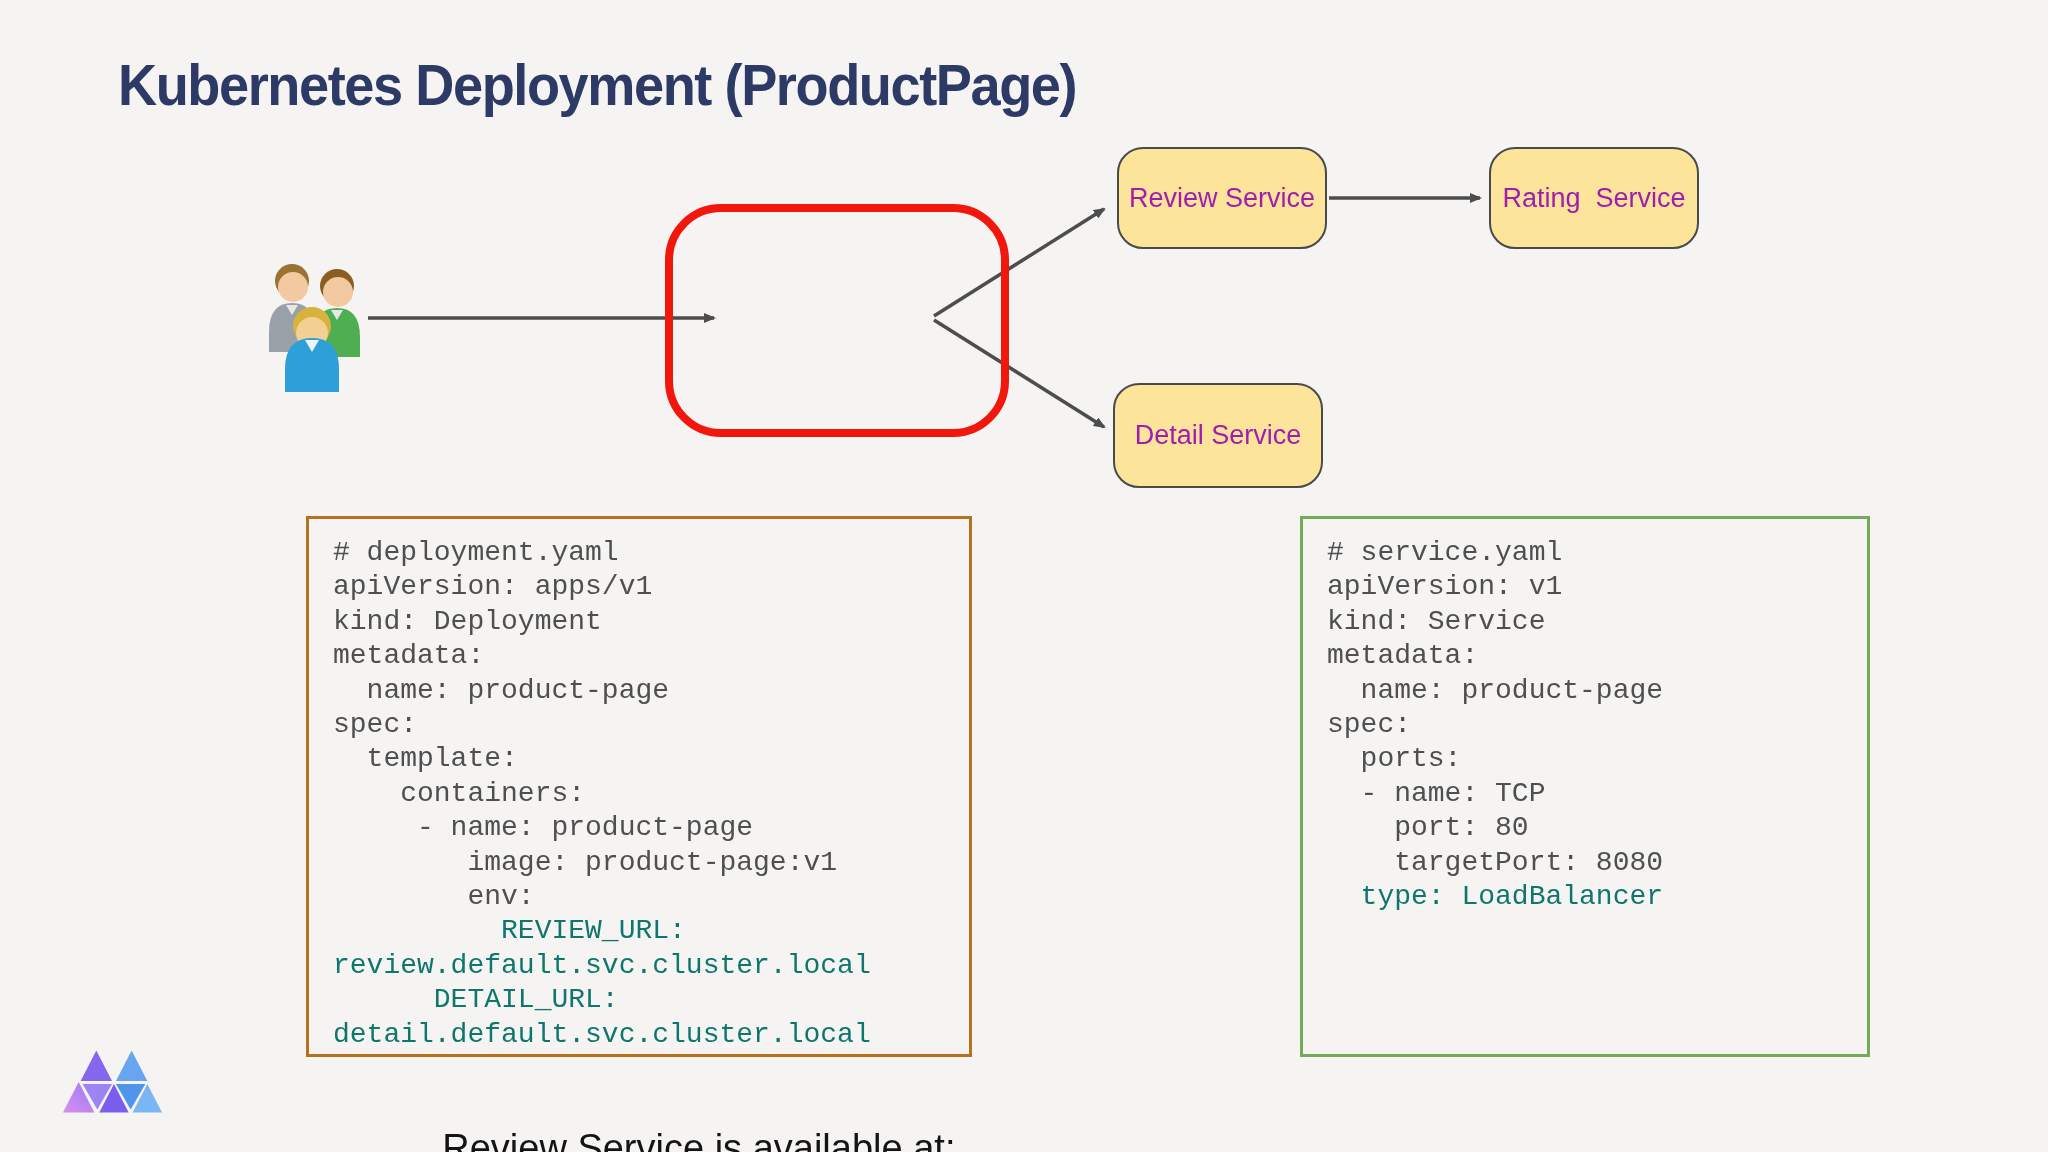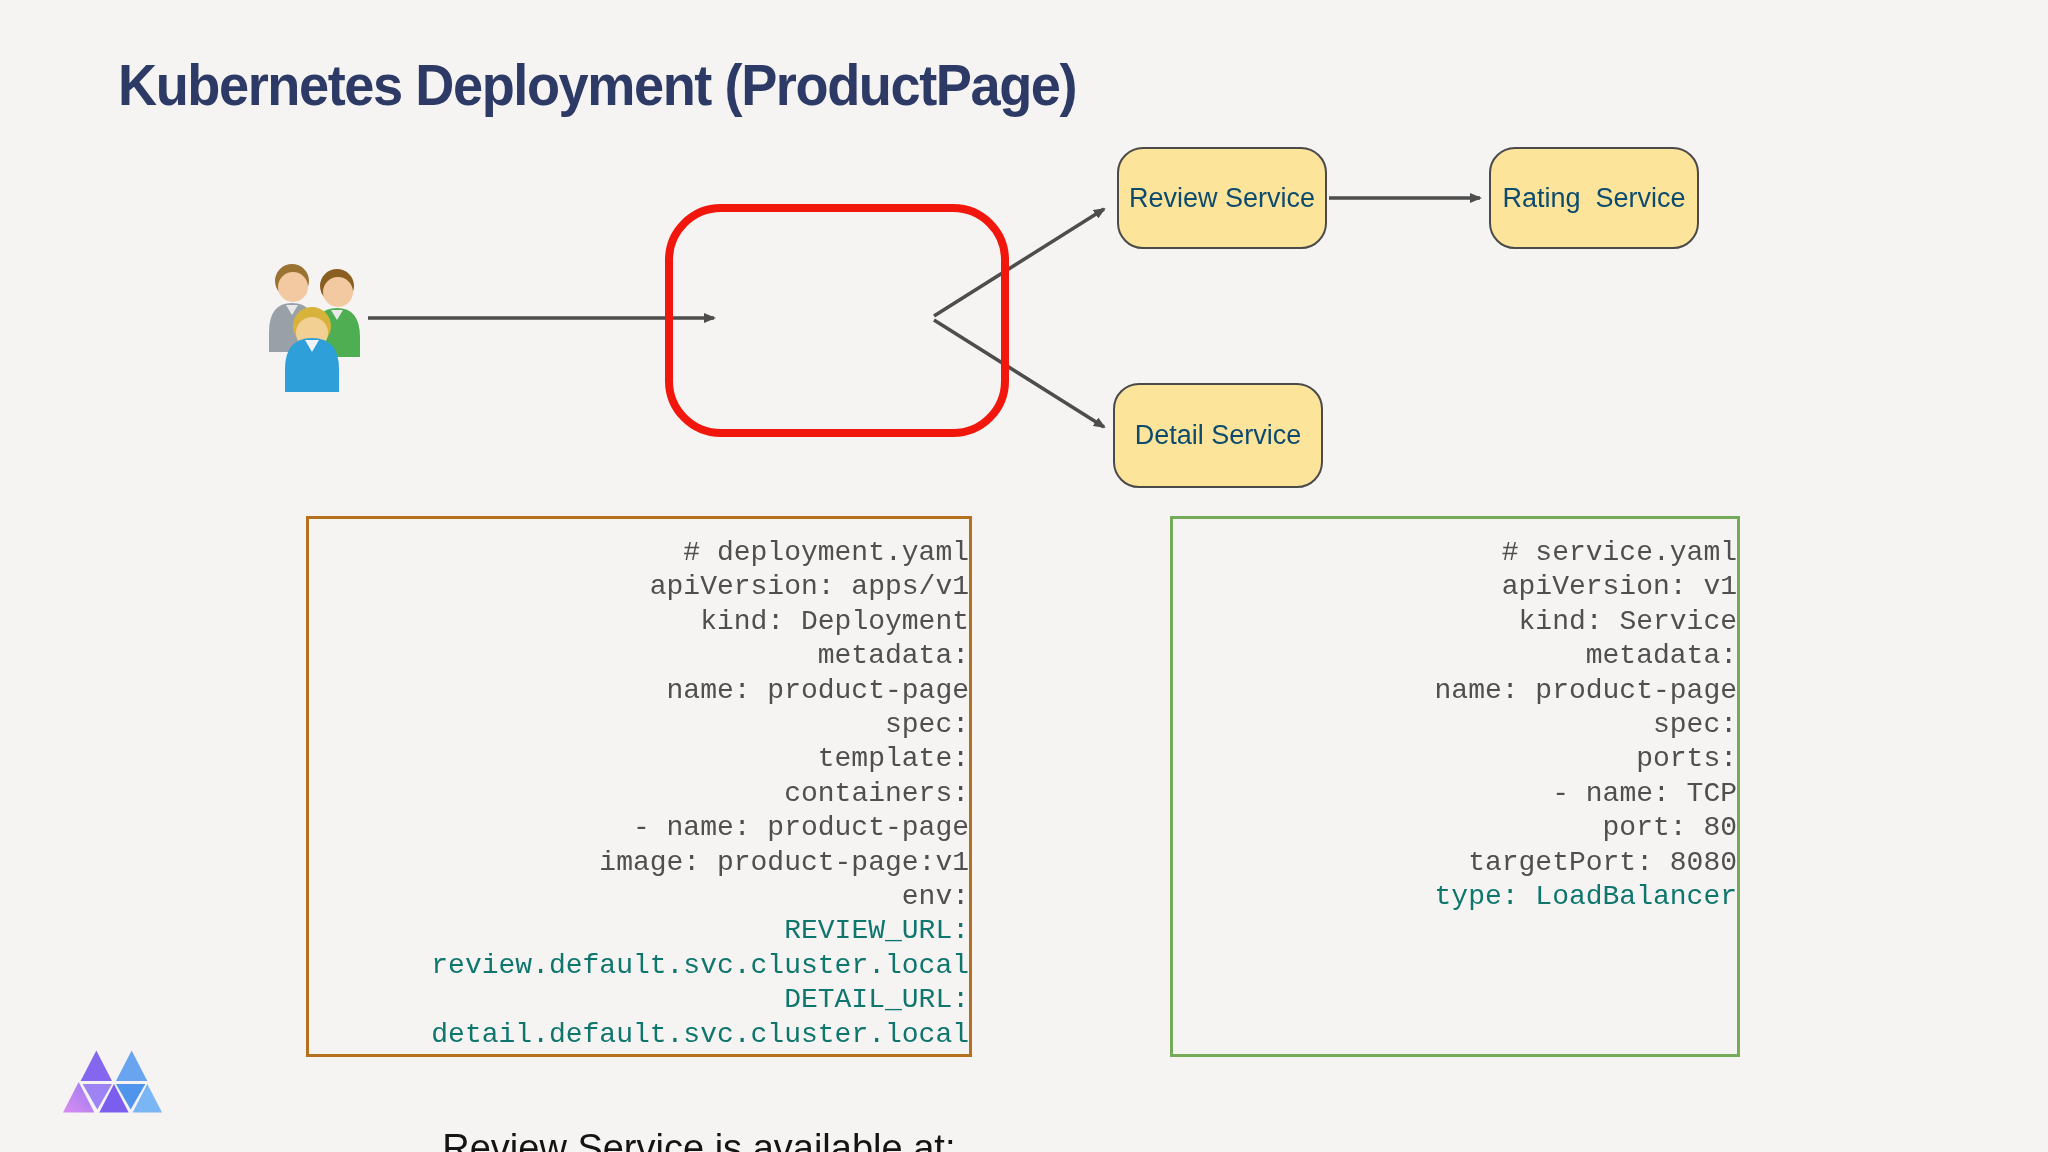--- a/index.html
+++ b/index.html
@@ -23,21 +23,21 @@
 
   
   svg.arrows { position:absolute; left:0; top:0; width:2048px; height:560px; pointer-events:none; }
 
   
   .node {
     position:absolute;
     border:2.5px solid #4a4a4a;
     border-radius:26px;
     display:flex; align-items:center; justify-content:center;
-    font-size:27px; color:#0c4a6e;
+    font-size:27px; color:#a21caf;
     white-space:pre;
   }
   .node.green  { background:#b3d0a3; }
   .node.yellow { background:#fce49b; }
   #node-product { left:723px; top:264px; width:210px; height:108px; }
   #node-review  { left:1117px; top:147px; width:210px; height:102px; }
   #node-rating  { left:1489px; top:147px; width:210px; height:102px; }
   #node-detail  { left:1113px; top:383px; width:210px; height:105px; }
 
   .highlight-ring {
@@ -48,24 +48,24 @@
 
   .users-icon { position:absolute; left:252px; top:256px; width:124px; height:136px; }
 
   
   .codeblock {
     position:absolute; top:516px; height:541px;
     border:3px solid; padding:17px 0 0 24px;
     font-family:"Liberation Mono","DejaVu Sans Mono",monospace;
     font-size:28px; line-height:34.4px;
     color:#4f4f4f;
-    white-space:pre; overflow:hidden;text-align:right;
+    white-space:pre; overflow:hidden;
   }
   .codeblock.deployment { left:306px;  width:666px; border-color:#b4711e; }
-  .codeblock.service    { left:1170px; width:570px; border-color:#73ab58; }
+  .codeblock.service    { left:1300px; width:570px; border-color:#73ab58; }
   .code-line { white-space:pre; }
   .code-line.red { color:#0f766e; }
 
   
   .logo { position:absolute; left:62px; top:1048px; width:102px; height:66px; }
 
   
   .caption { position:absolute; left:400px; top:1084px; font-size:38px; color:#141414; white-space:pre; }
 </style>
 </head>

